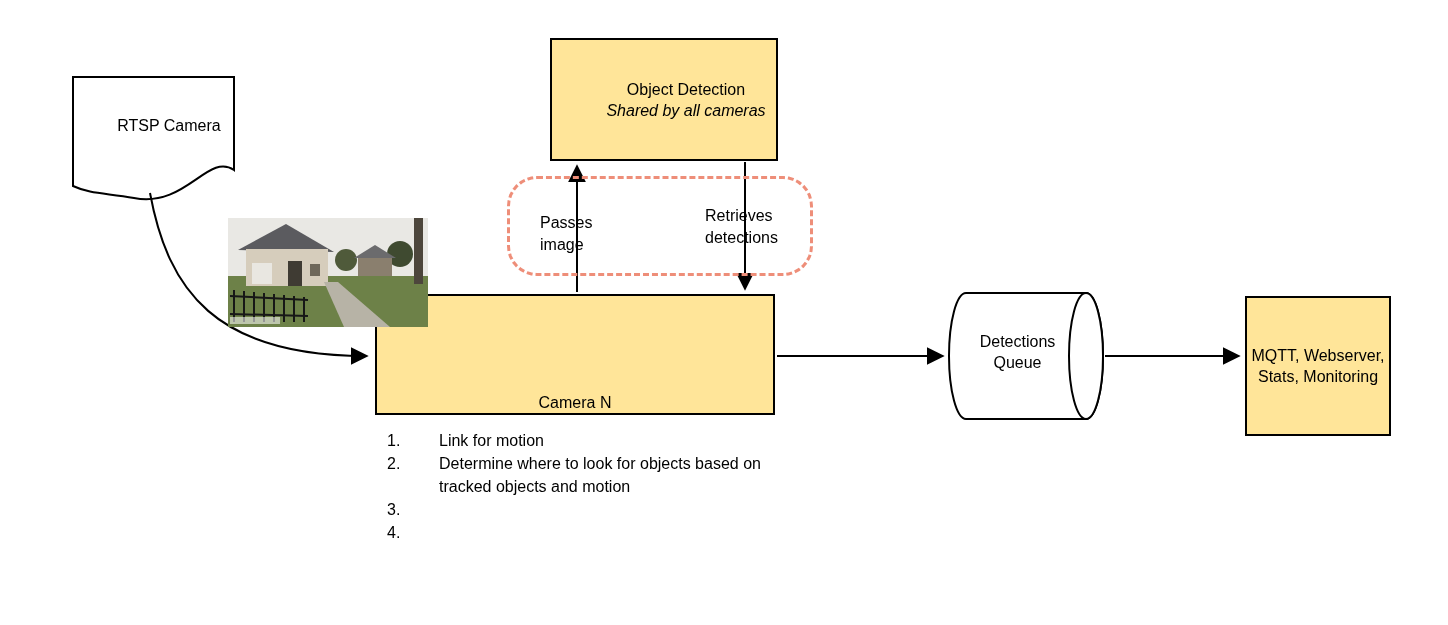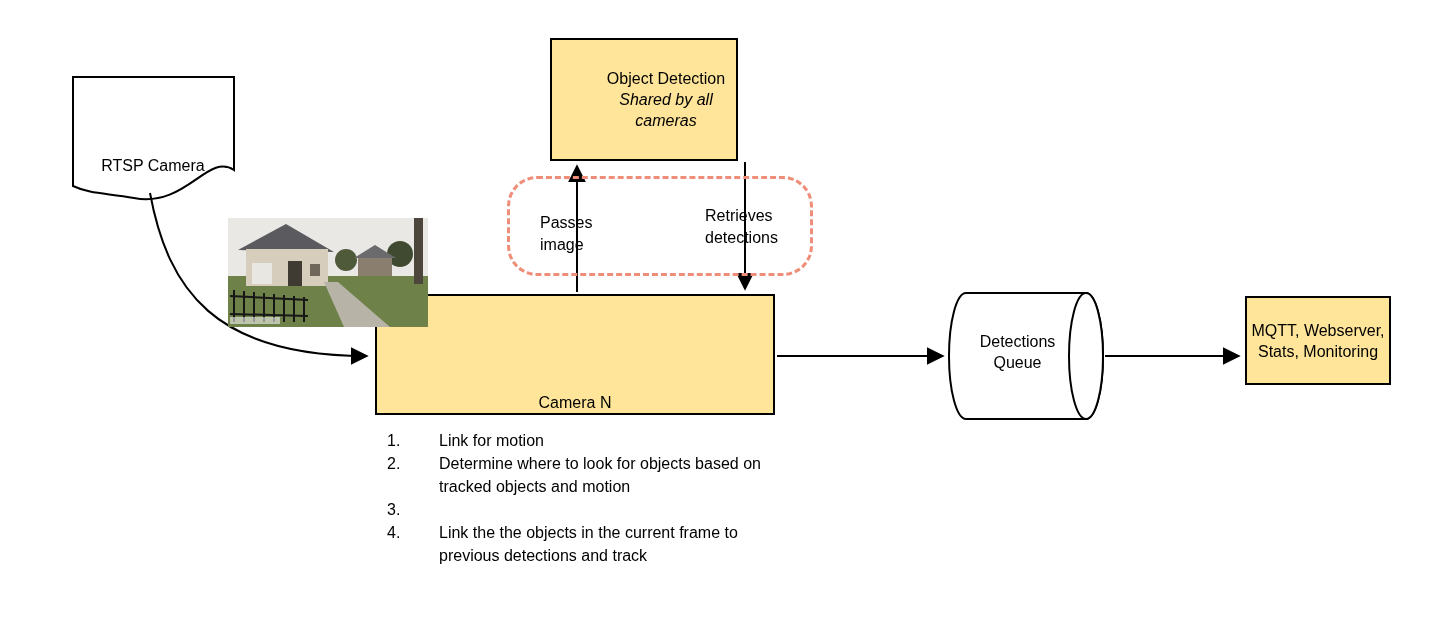--- a/index.html
+++ b/index.html
@@ -50,34 +50,34 @@
     <path d="M 777 356 L 942 356" fill="none" stroke="#000" stroke-width="2" marker-end="url(#arr)"></path>
 
     <path d="M 1105 356 L 1238 356" fill="none" stroke="#000" stroke-width="2" marker-end="url(#arr)"></path>
 
     <path d="M 1086 293 L 966 293 A 17 63 0 0 0 966 419 L 1086 419 A 17 63 0 0 0 1086 293 Z" fill="#ffffff" stroke="#000" stroke-width="2"></path>
     <ellipse cx="1086" cy="356" rx="17" ry="63" fill="#ffffff" stroke="#000" stroke-width="2"></ellipse>
   </svg>
 
   <div class="abs dashed-region" style="left:507px;top:176px;width:306px;height:100px;"></div>
 
-  <div class="abs yellow-box" style="left:550px;top:38px;width:188px;height:123px;padding-left:44px;">
+  <div class="abs yellow-box" style="left:550px;top:38px;width:228px;height:123px;padding-left:44px;">
     <span>Object Detection</span>
     <span class="italic">Shared by all cameras</span>
   </div>
 
   <div class="abs yellow-box" style="left:375px;top:294px;width:400px;height:121px;justify-content:flex-end;">
     <span>Camera N</span>
   </div>
 
-  <div class="abs yellow-box" style="left:1245px;top:296px;width:146px;height:89px;padding:4px;">
+  <div class="abs yellow-box" style="left:1245px;top:296px;width:146px;height:140px;padding:4px;">
     <span>MQTT, Webserver, Stats, Monitoring</span>
   </div>
 
-  <div class="abs label-center" style="left:83px;top:115px;width:140px;margin-top:40px;">RTSP Camera</div>
+  <div class="abs label-center" style="left:99px;top:115px;width:140px;">RTSP Camera</div>
 
 
   <div class="abs note" style="left:540px;top:212px;width:62px;">Passes image</div>
 
   <div class="abs note" style="left:705px;top:205px;width:84px;">Retrieves detections</div>
 
 
   <div class="abs steps" style="left:383px;top:429px;width:390px;">
     <div class="step">
       <span class="step-num">1.</span>
@@ -85,21 +85,20 @@
     </div>
     <div class="step">
       <span class="step-num">2.</span>
       <span class="step-text">Determine where to look for objects based on tracked objects and motion</span>
     </div>
     <div class="step">
       <span class="step-num">3.</span>
     </div>
     <div class="step">
       <span class="step-num">4.</span>
-      <span class="step-text">Link the the objects in the current frame to previous detections and track</span>
     </div>
   </div>
 
   <div class="abs label-center" style="left:970px;top:331px;width:95px;">Detections Queue</div>
 
 
   <div class="abs" style="left:228px;top:218px;width:200px;height:109px;">
     <svg width="200" height="109" viewBox="0 0 200 109">
 
       <rect x="0" y="0" width="200" height="62" fill="#e9e8e4"></rect>

